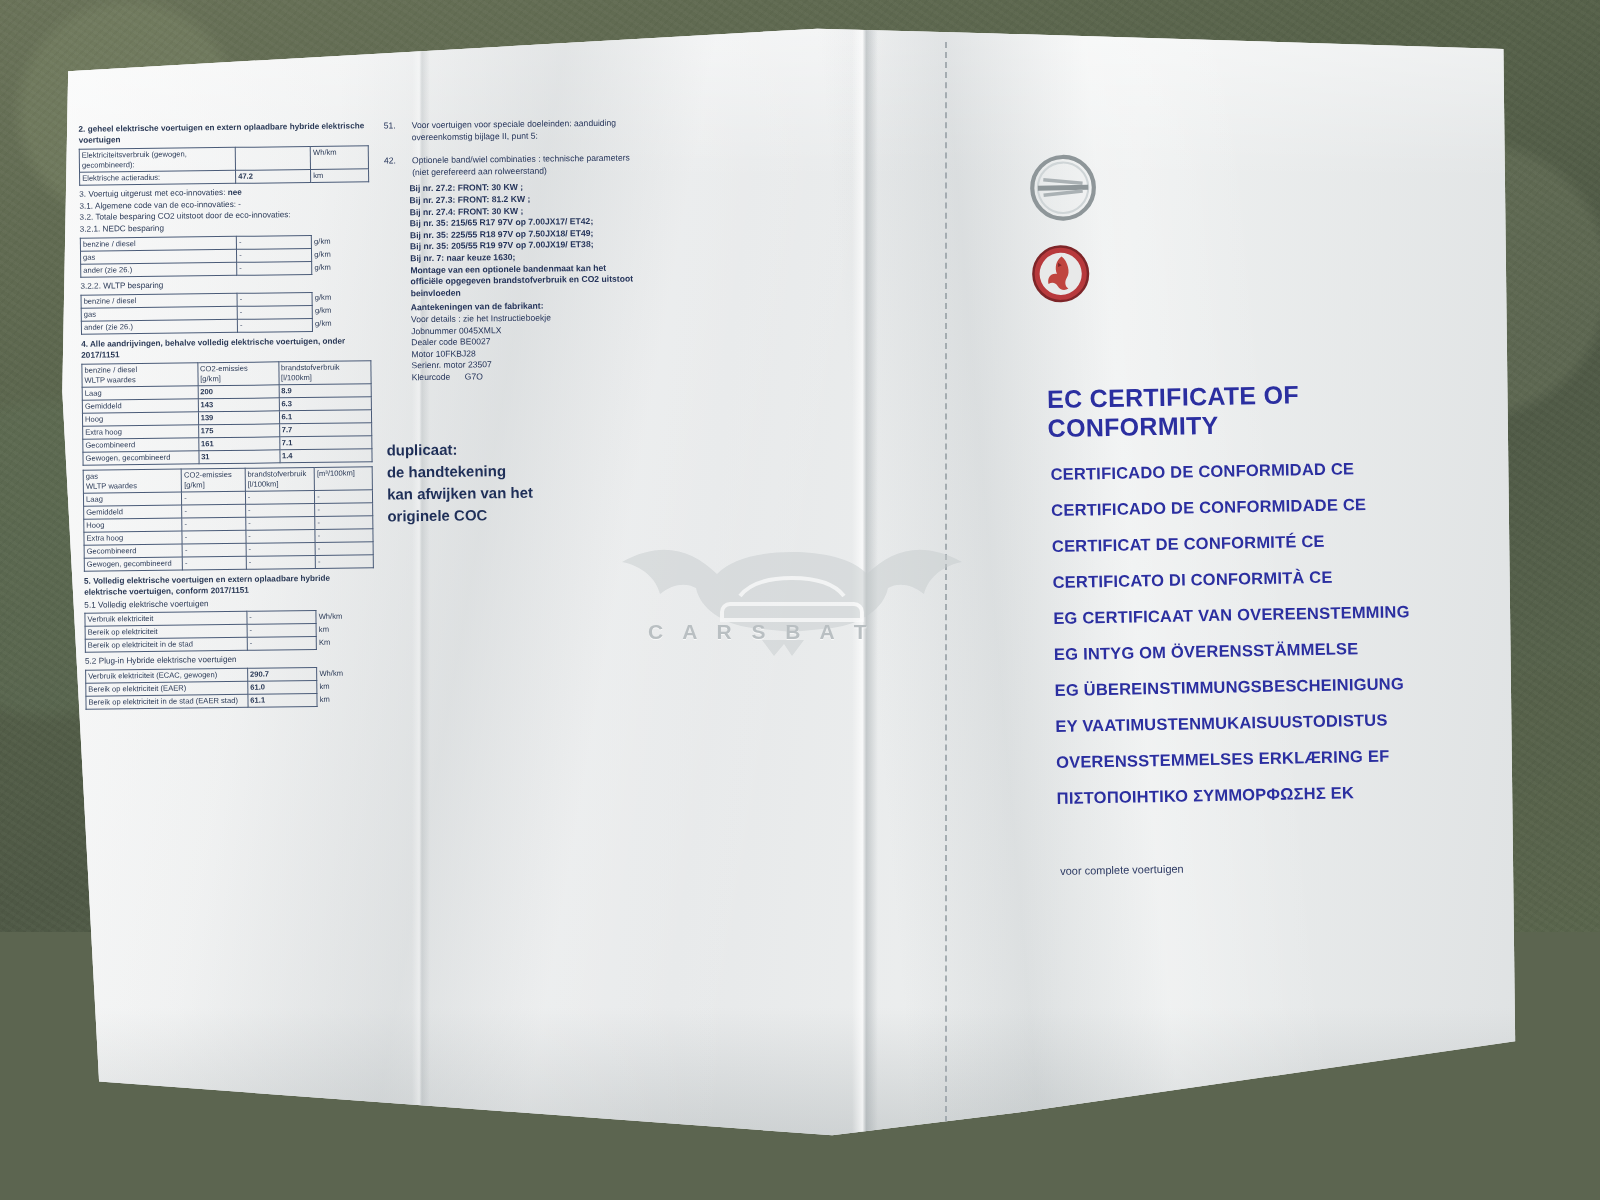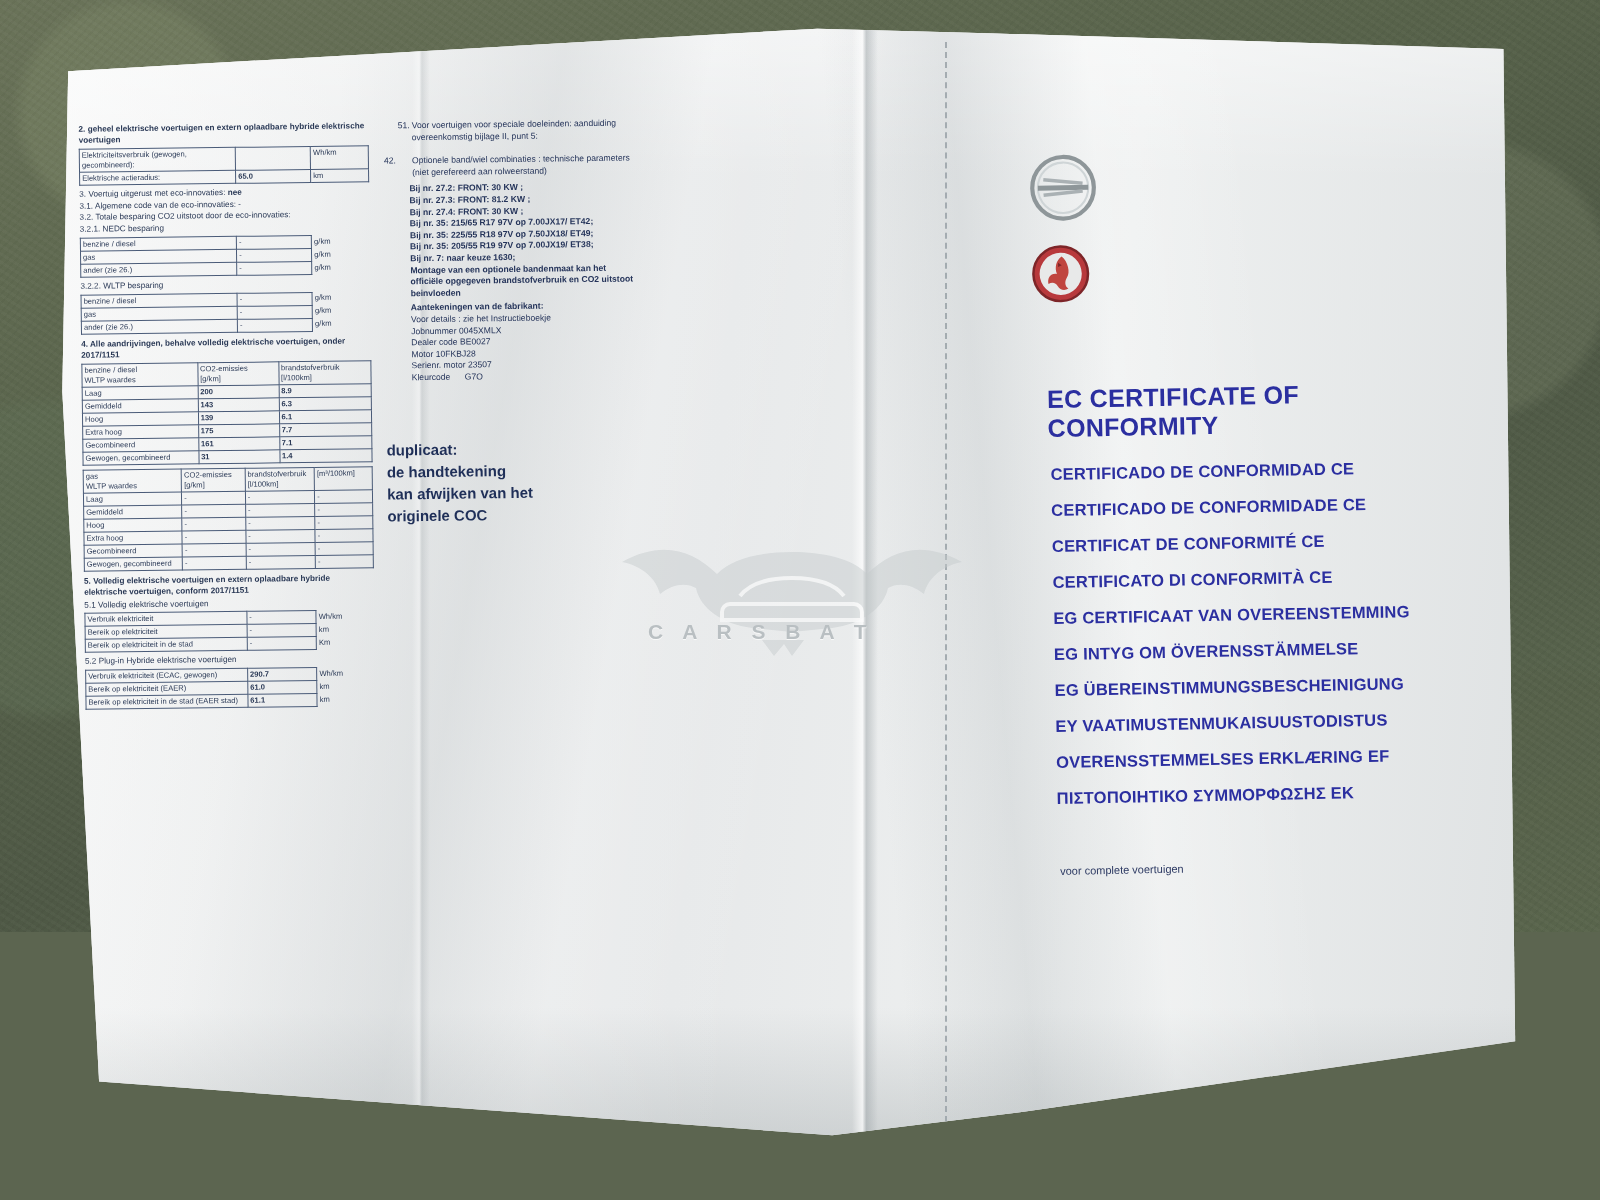--- a/index.html
+++ b/index.html
@@ -176,21 +176,21 @@
       <div class="sechead">2. geheel elektrische voertuigen en extern oplaadbare hybride elektrische voertuigen</div>
       <table class="t noborder">
         <tbody>
             <tr>
           <td style="width:54%">Elektriciteitsverbruik (gewogen, gecombineerd):</td>
           <td style="width:26%"></td>
           <td style="width:20%">Wh/km</td>
         </tr>
         <tr>
           <td>Elektrische actieradius:</td>
-          <td class="b">65.0</td>
+          <td class="b">47.2</td>
           <td>km</td>
         </tr>
       </tbody>
         </table>
 
       <div class="sub">
         <span>3. Voertuig uitgerust met eco-innovaties:</span>
         <span class="b">nee</span>
       </div>
       <div class="sub">3.1. Algemene code van de eco-innovaties: -</div>
@@ -372,21 +372,21 @@
           <td class="nb">km</td>
         </tr>
       </tbody>
         </table>
     </div>
 
     <div class="midcol">
       <table style="width:100%;border-collapse:collapse;font-size:8.6px;">
         <tbody>
             <tr>
-          <td style="width:26px;vertical-align:top;text-align:right;">51.</td>
+          <td style="width:26px;vertical-align:top;">51.</td>
           <td style="vertical-align:top;">Voor voertuigen voor speciale doeleinden: aanduiding overeenkomstig bijlage II, punt 5:</td>
         </tr>
       </tbody>
         </table>
       <div style="height:10px"></div>
       <table style="width:100%;border-collapse:collapse;font-size:8.6px;">
         <tbody>
             <tr>
           <td style="width:26px;vertical-align:top;">42.</td>
           <td style="vertical-align:top;">Optionele band/wiel combinaties : technische parameters (niet gerefereerd aan rolweerstand)</td>

